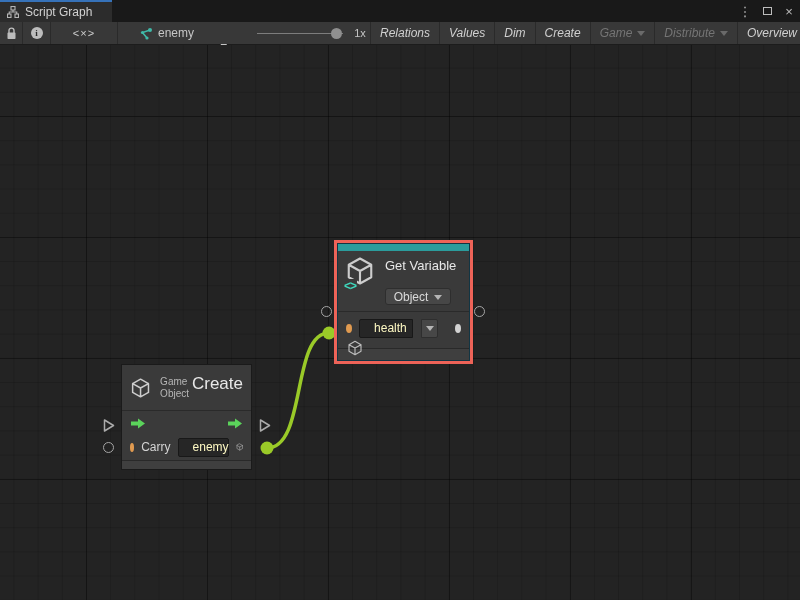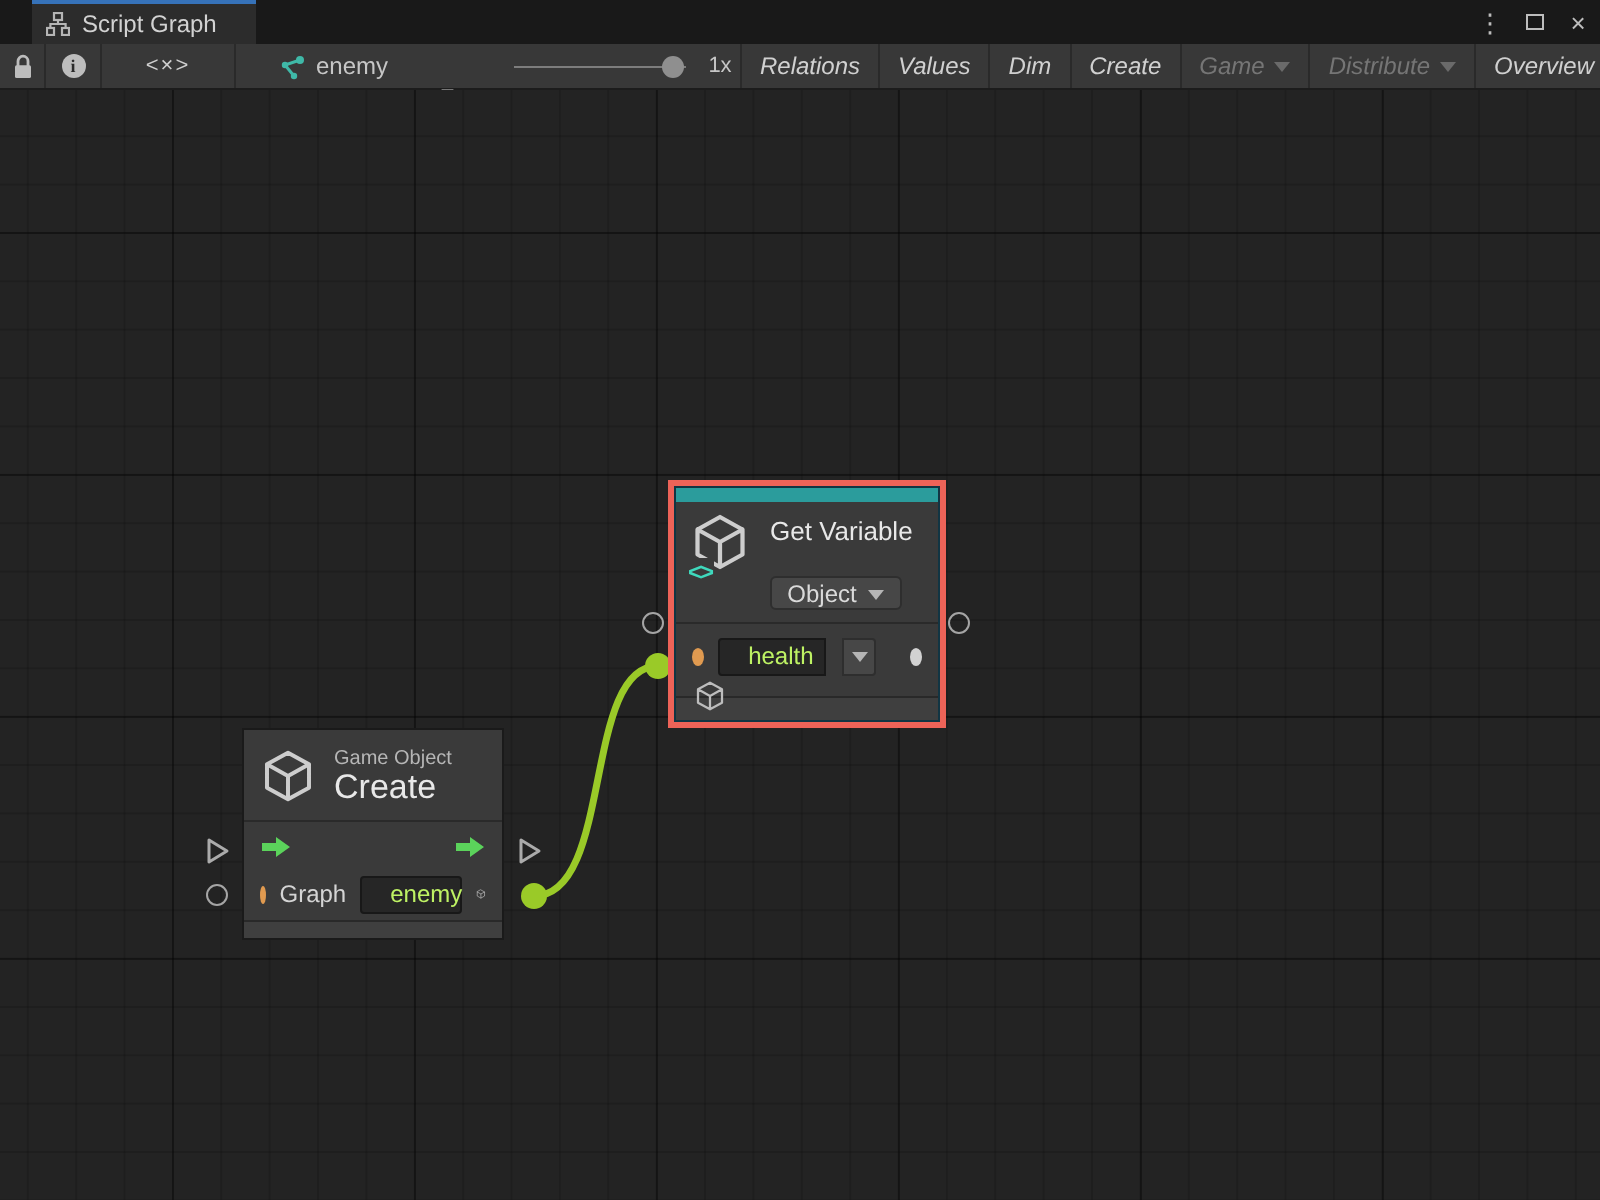--- a/index.html
+++ b/index.html
@@ -8,21 +8,21 @@
     width:800px; height:600px; overflow:hidden; position:relative;
     background:#232323; font-family:"Liberation Sans", sans-serif;
     -webkit-font-smoothing:antialiased;
   }
 
   
   .titlebar { position:absolute; top:0; left:0; width:800px; height:22px; background:#191919; }
   .tab {
     position:absolute; left:0; top:0; width:112px; height:22px; background:#2c2c2c;
     border-top:2px solid #3672b9; display:flex; align-items:center; gap:6px;
-    padding-left:7px; color:#d2d2d2; font-size:12px; cursor:default;margin-left:16px;
+    padding-left:7px; color:#d2d2d2; font-size:12px; cursor:default;
   }
   .win-controls { position:absolute; right:0; top:0; height:22px; display:flex; align-items:center; }
   .win-btn { width:22px; height:22px; display:flex; align-items:center; justify-content:center; color:#bdbdbd; font-size:13px; }
   .win-btn .sq { width:9px; height:8px; border:1.4px solid #bdbdbd; }
 
   
   .toolbar {
     position:absolute; top:22px; left:0; width:800px; height:23px;
     background:#383838; border-bottom:1px solid #1c1c1c; color:#c6c6c6; font-size:12px;
   }
@@ -68,31 +68,31 @@
   .node-footer { background:#3f3f3f; border-top:1px solid #292929; margin-top:auto; }
   .hcube { color:#cdcdcd; }
   .scube { color:#bdbdbd; }
   .dot { border-radius:50%; }
   .dot-orange { width:9px; height:9px; background:#e09a50; }
   .dot-white  { width:9px; height:9px; background:#d2d2d2; }
   .port-circle { position:absolute; width:11px; height:11px; border:1.5px solid #a5a5a5; border-radius:50%; background:transparent; }
   .port-tri { position:absolute; width:14px; height:15px; }
   .field {
     background:#262626; border:1px solid #181818; border-radius:2px;
-    color:#bef264; font-size:12px; display:flex; align-items:center; padding:0 14px;
+    color:#fef9c3; font-size:12px; display:flex; align-items:center; padding:0 14px;
   }
   .mini-drop {
     background:#474747; border:1px solid #2e2e2e; border-radius:2px;
     display:flex; align-items:center; justify-content:center;
   }
 
   
   .node-create { left:121px; top:319px; width:131px; height:106px; display:flex; flex-direction:column; }
   .nc-header { display:flex; align-items:center; gap:9px; padding:9px 8px 8px 8px; }
-  .nc-titles { display:flex; flex-direction:column; }
+  .nc-titles { display:flex; flex-direction:row; }
   .nc-cat   { font-size:10px; color:#b6b6b6; line-height:12px; }
   .nc-title { font-size:17px; color:#e8e8e8; line-height:16px; }
   .nc-row { height:24px; display:flex; align-items:center; padding:0 8px; }
   .nc-row-flow { justify-content:space-between; }
   .nc-row-name { gap:7px; }
   .nc-name-label { font-size:12px; color:#d4d4d4; }
   .nc-footer { height:9px; }
 
   
   .gv-sel {
@@ -240,21 +240,21 @@
     <div class="nc-row nc-row-flow">
       <svg width="16" height="11" viewBox="0 0 16 11">
         <path d="M1 3.5 H8 V0.5 L15 5.5 L8 10.5 V7.5 H1 Z" fill="#5bd35b"></path>
       </svg>
       <svg width="16" height="11" viewBox="0 0 16 11">
         <path d="M1 3.5 H8 V0.5 L15 5.5 L8 10.5 V7.5 H1 Z" fill="#5bd35b"></path>
       </svg>
     </div>
     <div class="nc-row nc-row-name">
       <span class="dot dot-orange"></span>
-      <span class="nc-name-label">Graph</span>
+      <span class="nc-name-label">Carry</span>
       <span class="field" style="width:51px;height:19px;">
         <span>enemy</span>
       </span>
       <svg class="scube" width="16" height="16">
           <use href="#cube"></use>
         </svg>
     </div>
     <div class="node-footer nc-footer"></div>
   </div>
 

